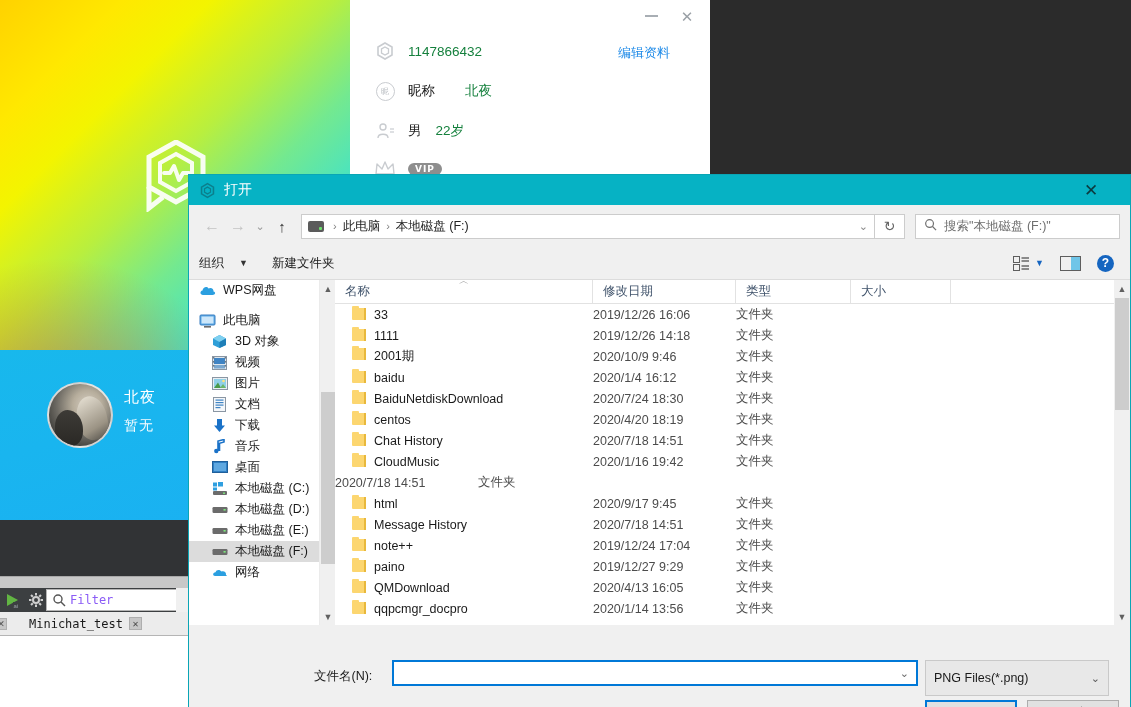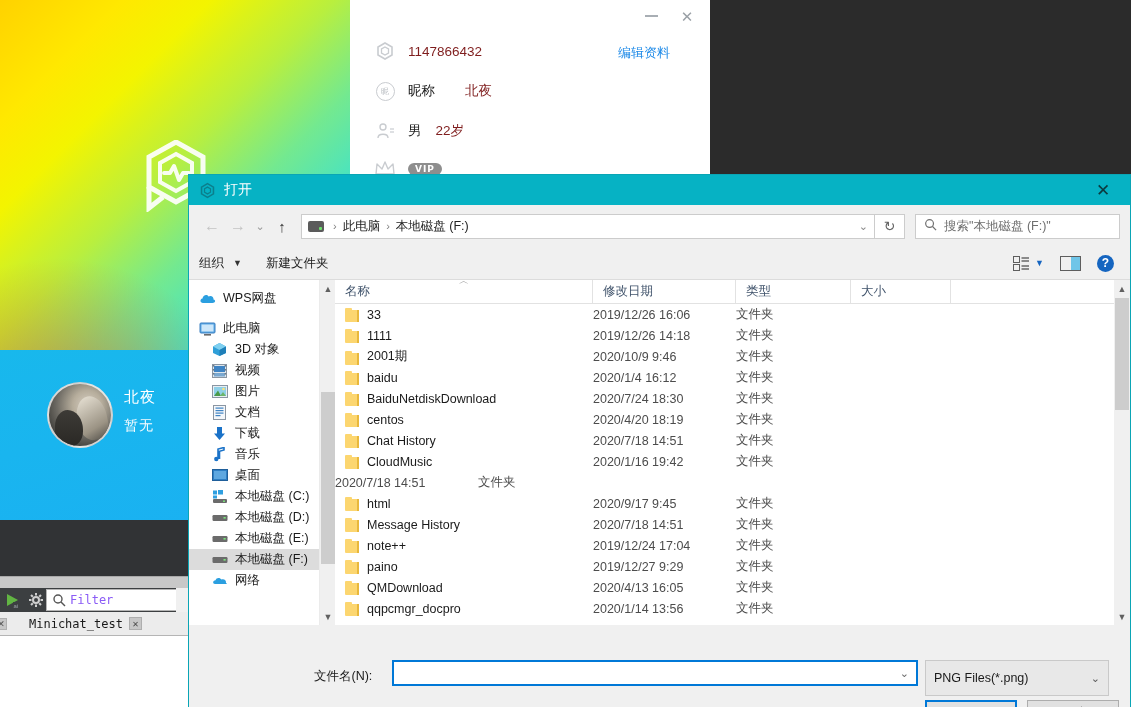--- a/index.html
+++ b/index.html
@@ -136,39 +136,39 @@
   .qq-circle-ic {
     width: 19px; height: 19px; border: 1.5px solid #c9ccd0; border-radius: 50%;
     display: flex; align-items: center; justify-content: center;
     font-size: 8px; color: #b9bdc2;
   }
   .qq-row-qnum { top: 40px; }
   .qq-row-nick { top: 80px; }
   .qq-row-gender { top: 120px; }
   .qq-row-vip { top: 158px; }
   .qq-label { margin-right: 30px; }
-  .qq-val { color: #7f1d1d; }
+  .qq-val { color: #15803d; }
   .qq-gender { margin-right: 14px; }
   .qq-edit-link {
     position: absolute; left: 618px; top: 44px; color: #1e8ae8; font-size: 13px;
   }
   .vip-badge {
     background: #8e8e8e; color: #ffffff; font-size: 9px; font-weight: bold;
     padding: 1px 7px; border-radius: 7px; letter-spacing: 1px;
     font-family: "DejaVu Sans", sans-serif;
   }
 
   
   .dialog {
     position: absolute; left: 188px; top: 174px; width: 943px; height: 533px;
     background: #f0f0f0; border: 1px solid #0aa5b5;
   }
   .dlg-title {
     height: 30px; background: #06b2c4; display: flex; align-items: center;
-    padding: 0 6px 0 10px; color: #ffffff;
+    padding: 0 18px 0 10px; color: #ffffff;
   }
   .dlg-title-icon {
     width: 17px; height: 17px; margin-right: 8px; display: flex; align-items: center; justify-content: center;
   }
   .dlg-title-text { font-size: 14px; color: #ffffff; }
   .dlg-close {
     margin-left: auto; width: 42px; height: 30px; display: flex;
     align-items: center; justify-content: center; color: #0c3a3f; font-size: 17px;
   }
 
@@ -205,37 +205,37 @@
     width: 205px; height: 25px; margin-left: 10px; background: #ffffff;
     border: 1px solid #cccccc; display: flex; align-items: center; padding: 0 8px;
     font-size: 12.5px; color: #6f6f6f;
   }
   .search-ic { margin-right: 7px; color: #6f6f6f; font-size: 12px; }
 
   .dlg-toolbar {
     height: 33px; background: #f0f0f0; display: flex; align-items: center;
     padding: 0 10px; border-bottom: 1px solid #dcdcdc;
   }
-  .tb-item { font-size: 12.5px; color: #1a1a1a; display: flex; align-items: center; gap: 9px; margin-right: 24px; }
+  .tb-item { font-size: 12.5px; color: #1a1a1a; display: flex; align-items: center; gap: 15px; margin-right: 24px; }
   .tb-caret { font-size: 9px; color: #333; }
   .tb-right { margin-left: auto; display: flex; align-items: center; gap: 16px; padding-right: 6px; }
   .view-ic { display: flex; align-items: center; gap: 5px; }
   .pane-ic { width: 21px; height: 15px; border: 1.5px solid #5e5e5e; display: flex; }
   .pane-ic .l { width: 55%; }
   .pane-ic .r { width: 45%; background: #6fc5e8; }
   .help-ic {
     width: 17px; height: 17px; border-radius: 50%; background: #1565c0; color: #fff;
     font-size: 12px; font-weight: bold; display: flex; align-items: center; justify-content: center;
   }
 
   .dlg-body { display: flex; height: 345px; background: #ffffff; }
 
   
   .sidebar {
-    width: 130px; background: #ffffff; padding-top: 8px; position: relative; overflow: hidden;
+    width: 130px; background: #ffffff; position: relative; overflow: hidden;
   }
   .side-item {
     height: 21px; display: flex; align-items: center; font-size: 12.5px; color: #1a1a1a;
     padding-left: 10px; white-space: nowrap;
   }
   .side-item.indent { padding-left: 22px; }
   .side-item.selected { background: #dcdcdc; }
   .side-ic { width: 17px; height: 16px; margin-right: 7px; flex: 0 0 17px; display: flex; align-items: center; justify-content: center; }
   .gap { height: 9px; }
 
@@ -260,21 +260,21 @@
   .col.name { width: 258px; position: relative; }
   .col.date { width: 143px; }
   .col.type { width: 115px; }
   .col.size { width: 100px; }
   .sort-caret {
     position: absolute; left: 124px; top: -6px; font-size: 10px; color: #8a8a8a;
   }
   .row {
     height: 21px; display: flex; align-items: center; font-size: 12.5px; color: #1a1a1a;
   }
-  .cell-name { width: 258px; display: flex; align-items: flex-end; padding-left: 10px; }
+  .cell-name { width: 258px; display: flex; align-items: flex-start; padding-left: 17px; }
   .cell-date { width: 143px; color: #4c4c4c; }
   .cell-type { width: 115px; color: #4c4c4c; }
   .cell-size { width: 100px; }
   .folder-ic {
     width: 14px; height: 12px; margin-right: 8px; flex: 0 0 14px; position: relative;
     background: #fcd670; border-radius: 1px 2px 2px 1px;
   }
   .folder-ic:before {
     content: ""; position: absolute; left: 0; top: -2px; width: 7px; height: 3px;
     background: #fcd670; border-radius: 1px 1px 0 0;

